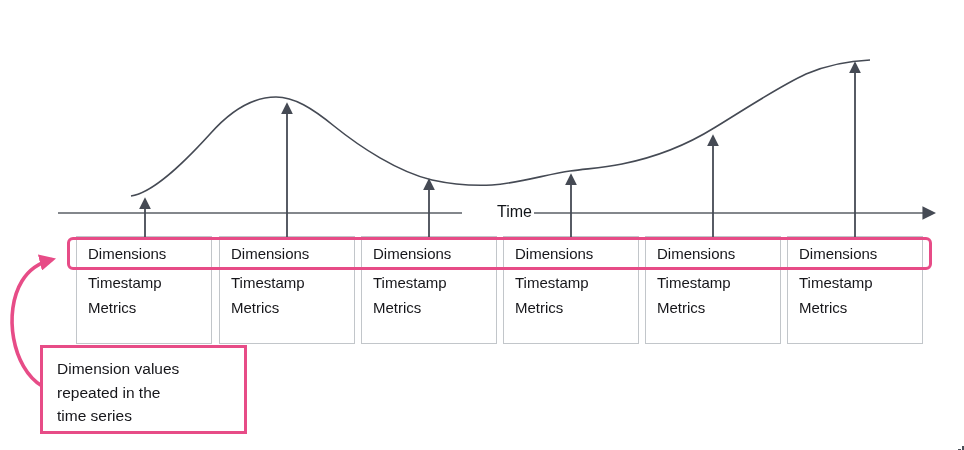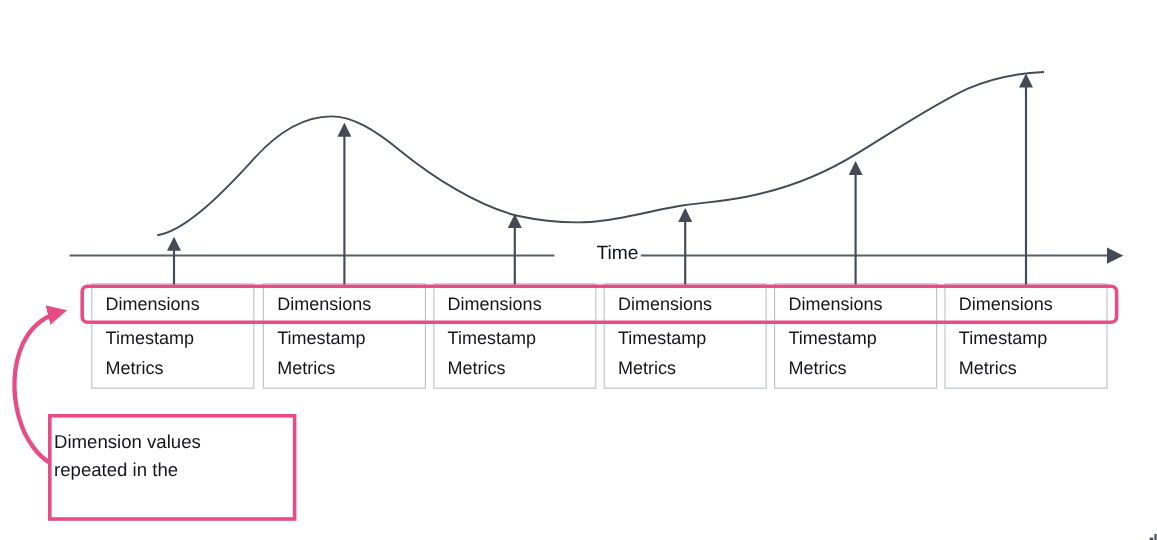--- a/index.html
+++ b/index.html
@@ -25,21 +25,21 @@
     width: 964px;
     height: 450px;
     pointer-events: none;
     z-index: 3;
   }
   
   .record-box {
     position: absolute;
     top: 236px;
     width: 136px;
-    height: 88px;
+    height: 108px;
     background: #ffffff;
     border: 1px solid #c2c6ca;
     box-sizing: border-box;
     z-index: 1;
     color: #16161a;
     font-size: 15px;
   }
   .record-box .cell {
     padding-left: 11px;
     white-space: nowrap;
@@ -77,21 +77,21 @@
   .callout {
     position: absolute;
     left: 40px;
     top: 345px;
     width: 207px;
     height: 89px;
     box-sizing: border-box;
     background: #ffffff;
     border: 3.5px solid var(--pink);
     z-index: 2;
-    padding: 9px 8px 0 2px;
+    padding: 9px 8px 0 14px;
     color: #16161a;
     font-size: 15.5px;
   }
   .callout .line {
     line-height: 23.5px;
     white-space: nowrap;
   }
   
   .grip {
     position: absolute;
@@ -138,20 +138,21 @@
     <div class="cell other">Metrics</div>
   </div>
 
   <div class="highlight-band"></div>
 
   <div class="axis-label">Time</div>
 
   <div class="callout">
     <div class="line">Dimension values</div>
     <div class="line">repeated in the</div>
+    <div class="line">time series</div>
   </div>
 
   <div class="grip">
     <svg width="14" height="9" viewBox="0 0 14 9">
       <rect x="0" y="7" width="3" height="2" fill="#4a4f58"></rect>
       <rect x="4" y="5" width="3" height="4" fill="#4a4f58"></rect>
       <rect x="8" y="3" width="3" height="6" fill="#4a4f58"></rect>
       <rect x="12" y="0" width="3" height="9" fill="#4a4f58"></rect>
     </svg>
   </div>

